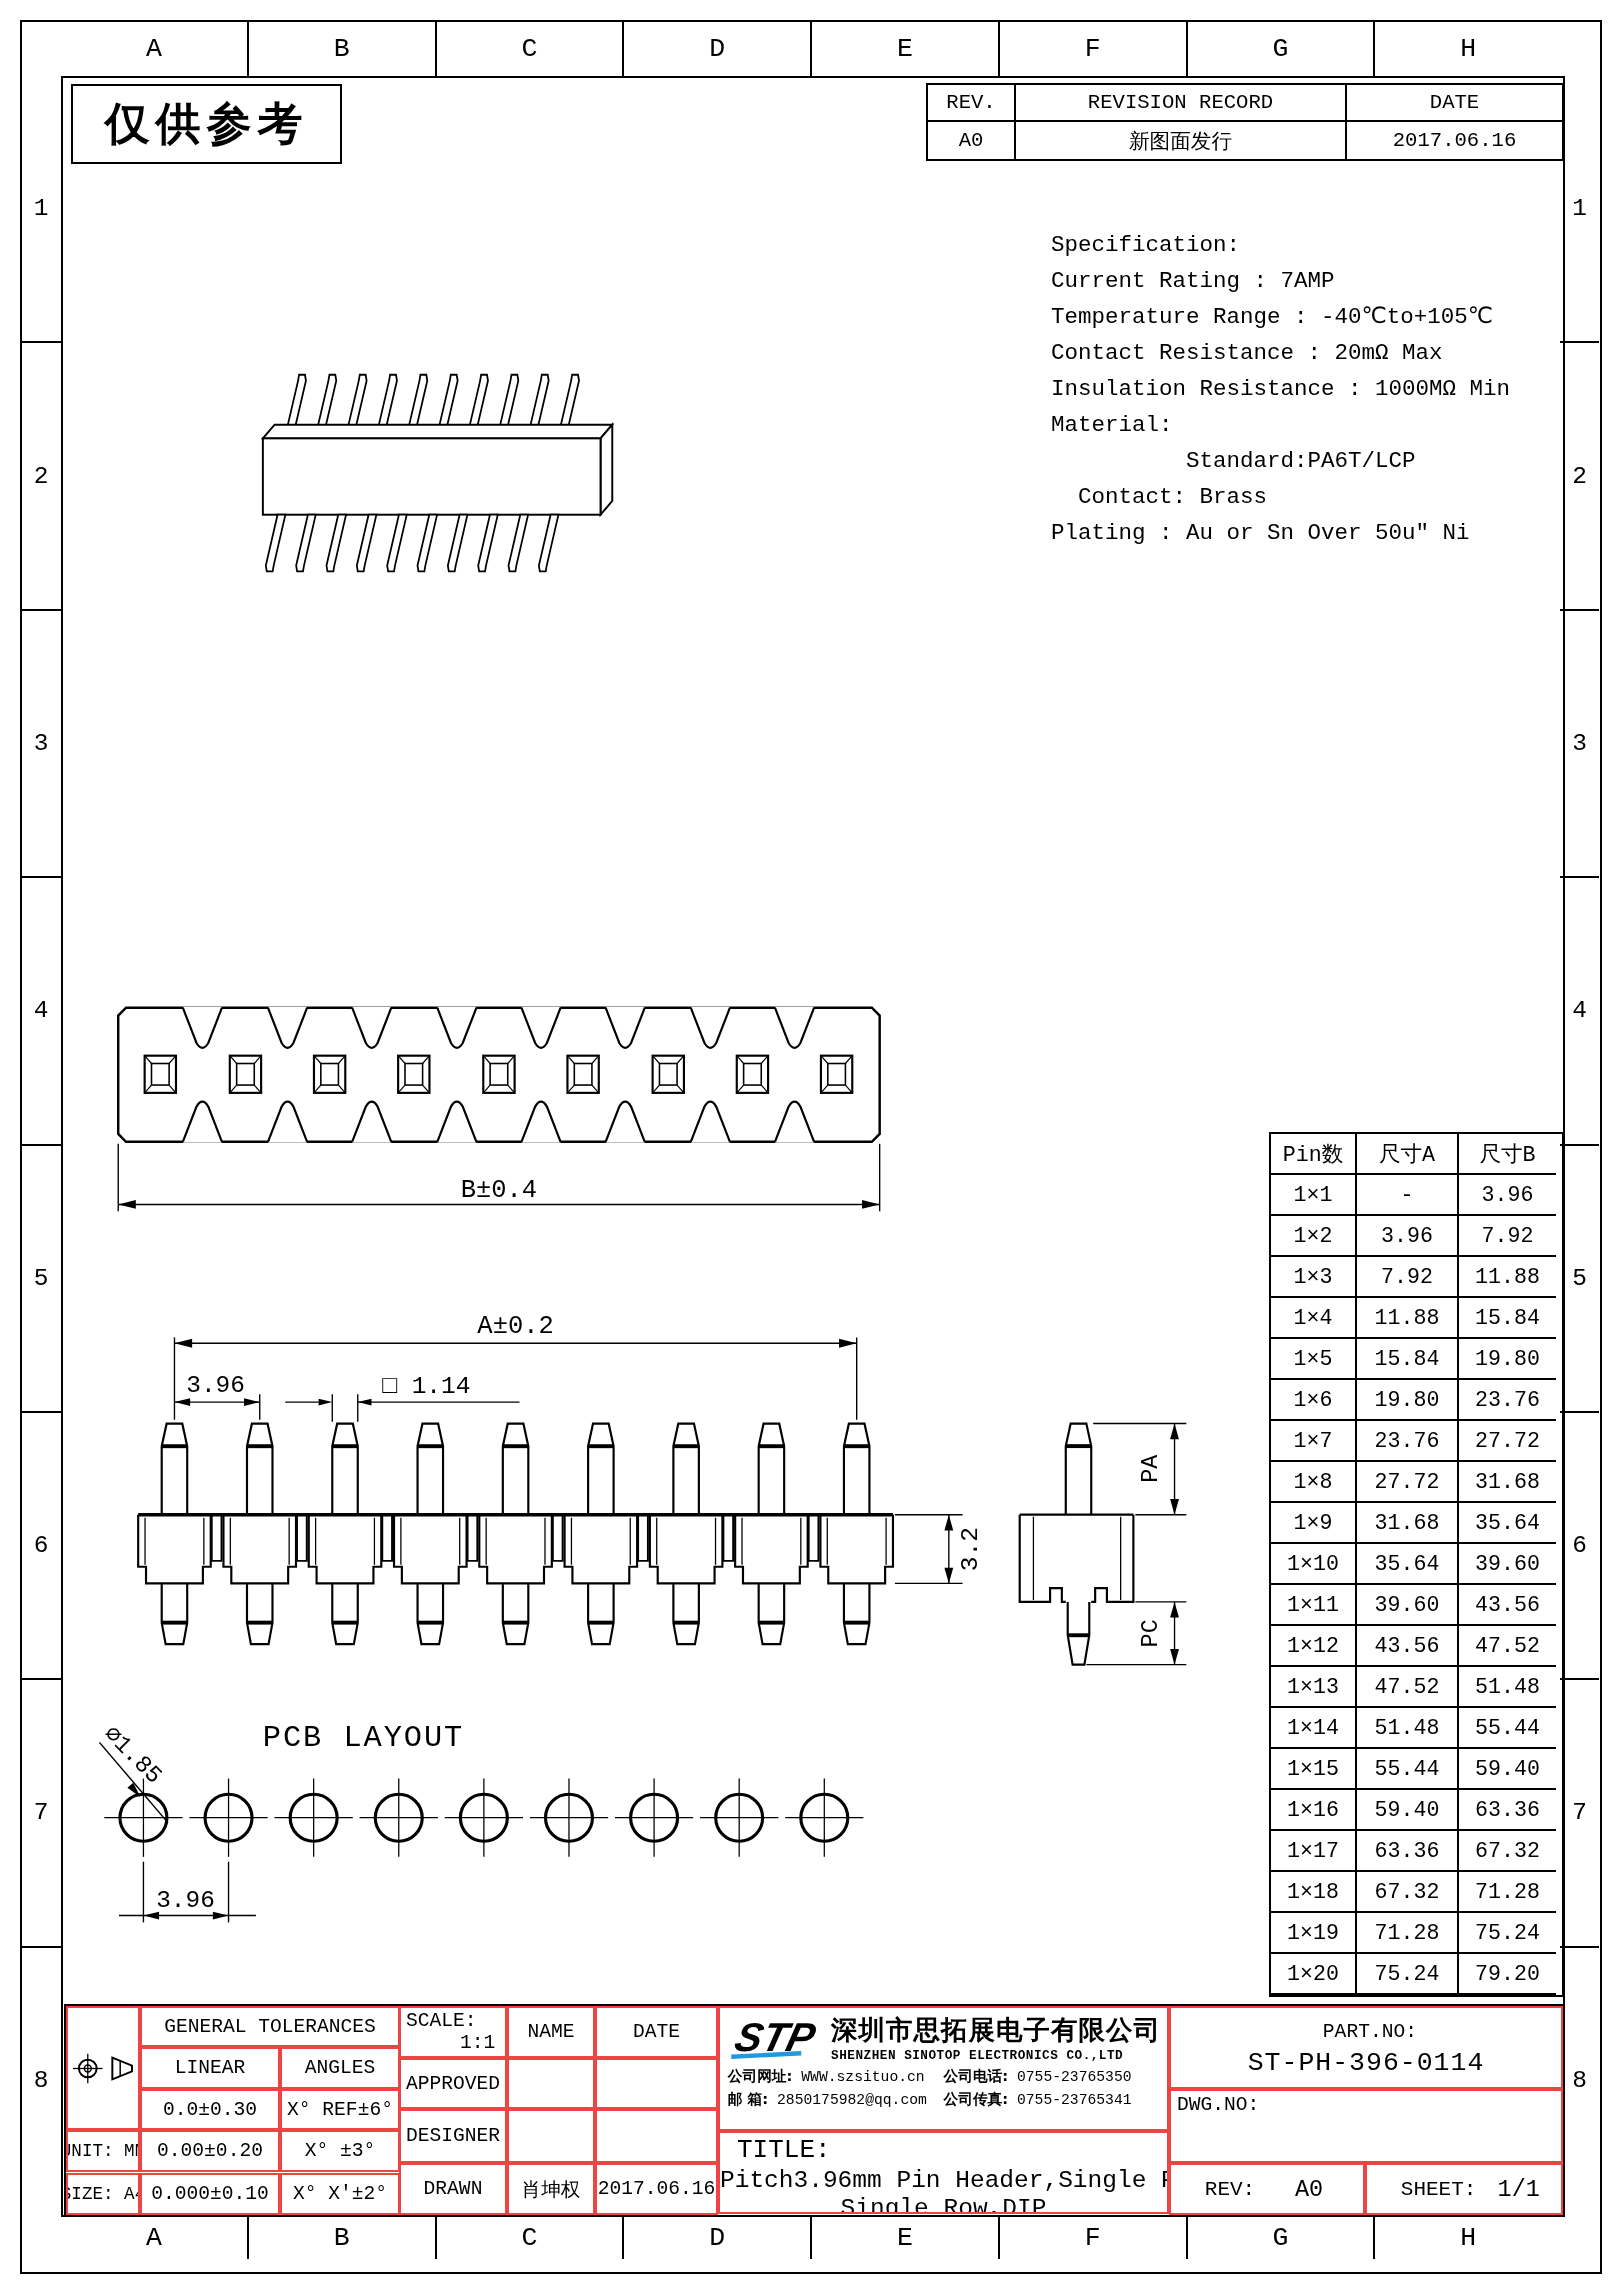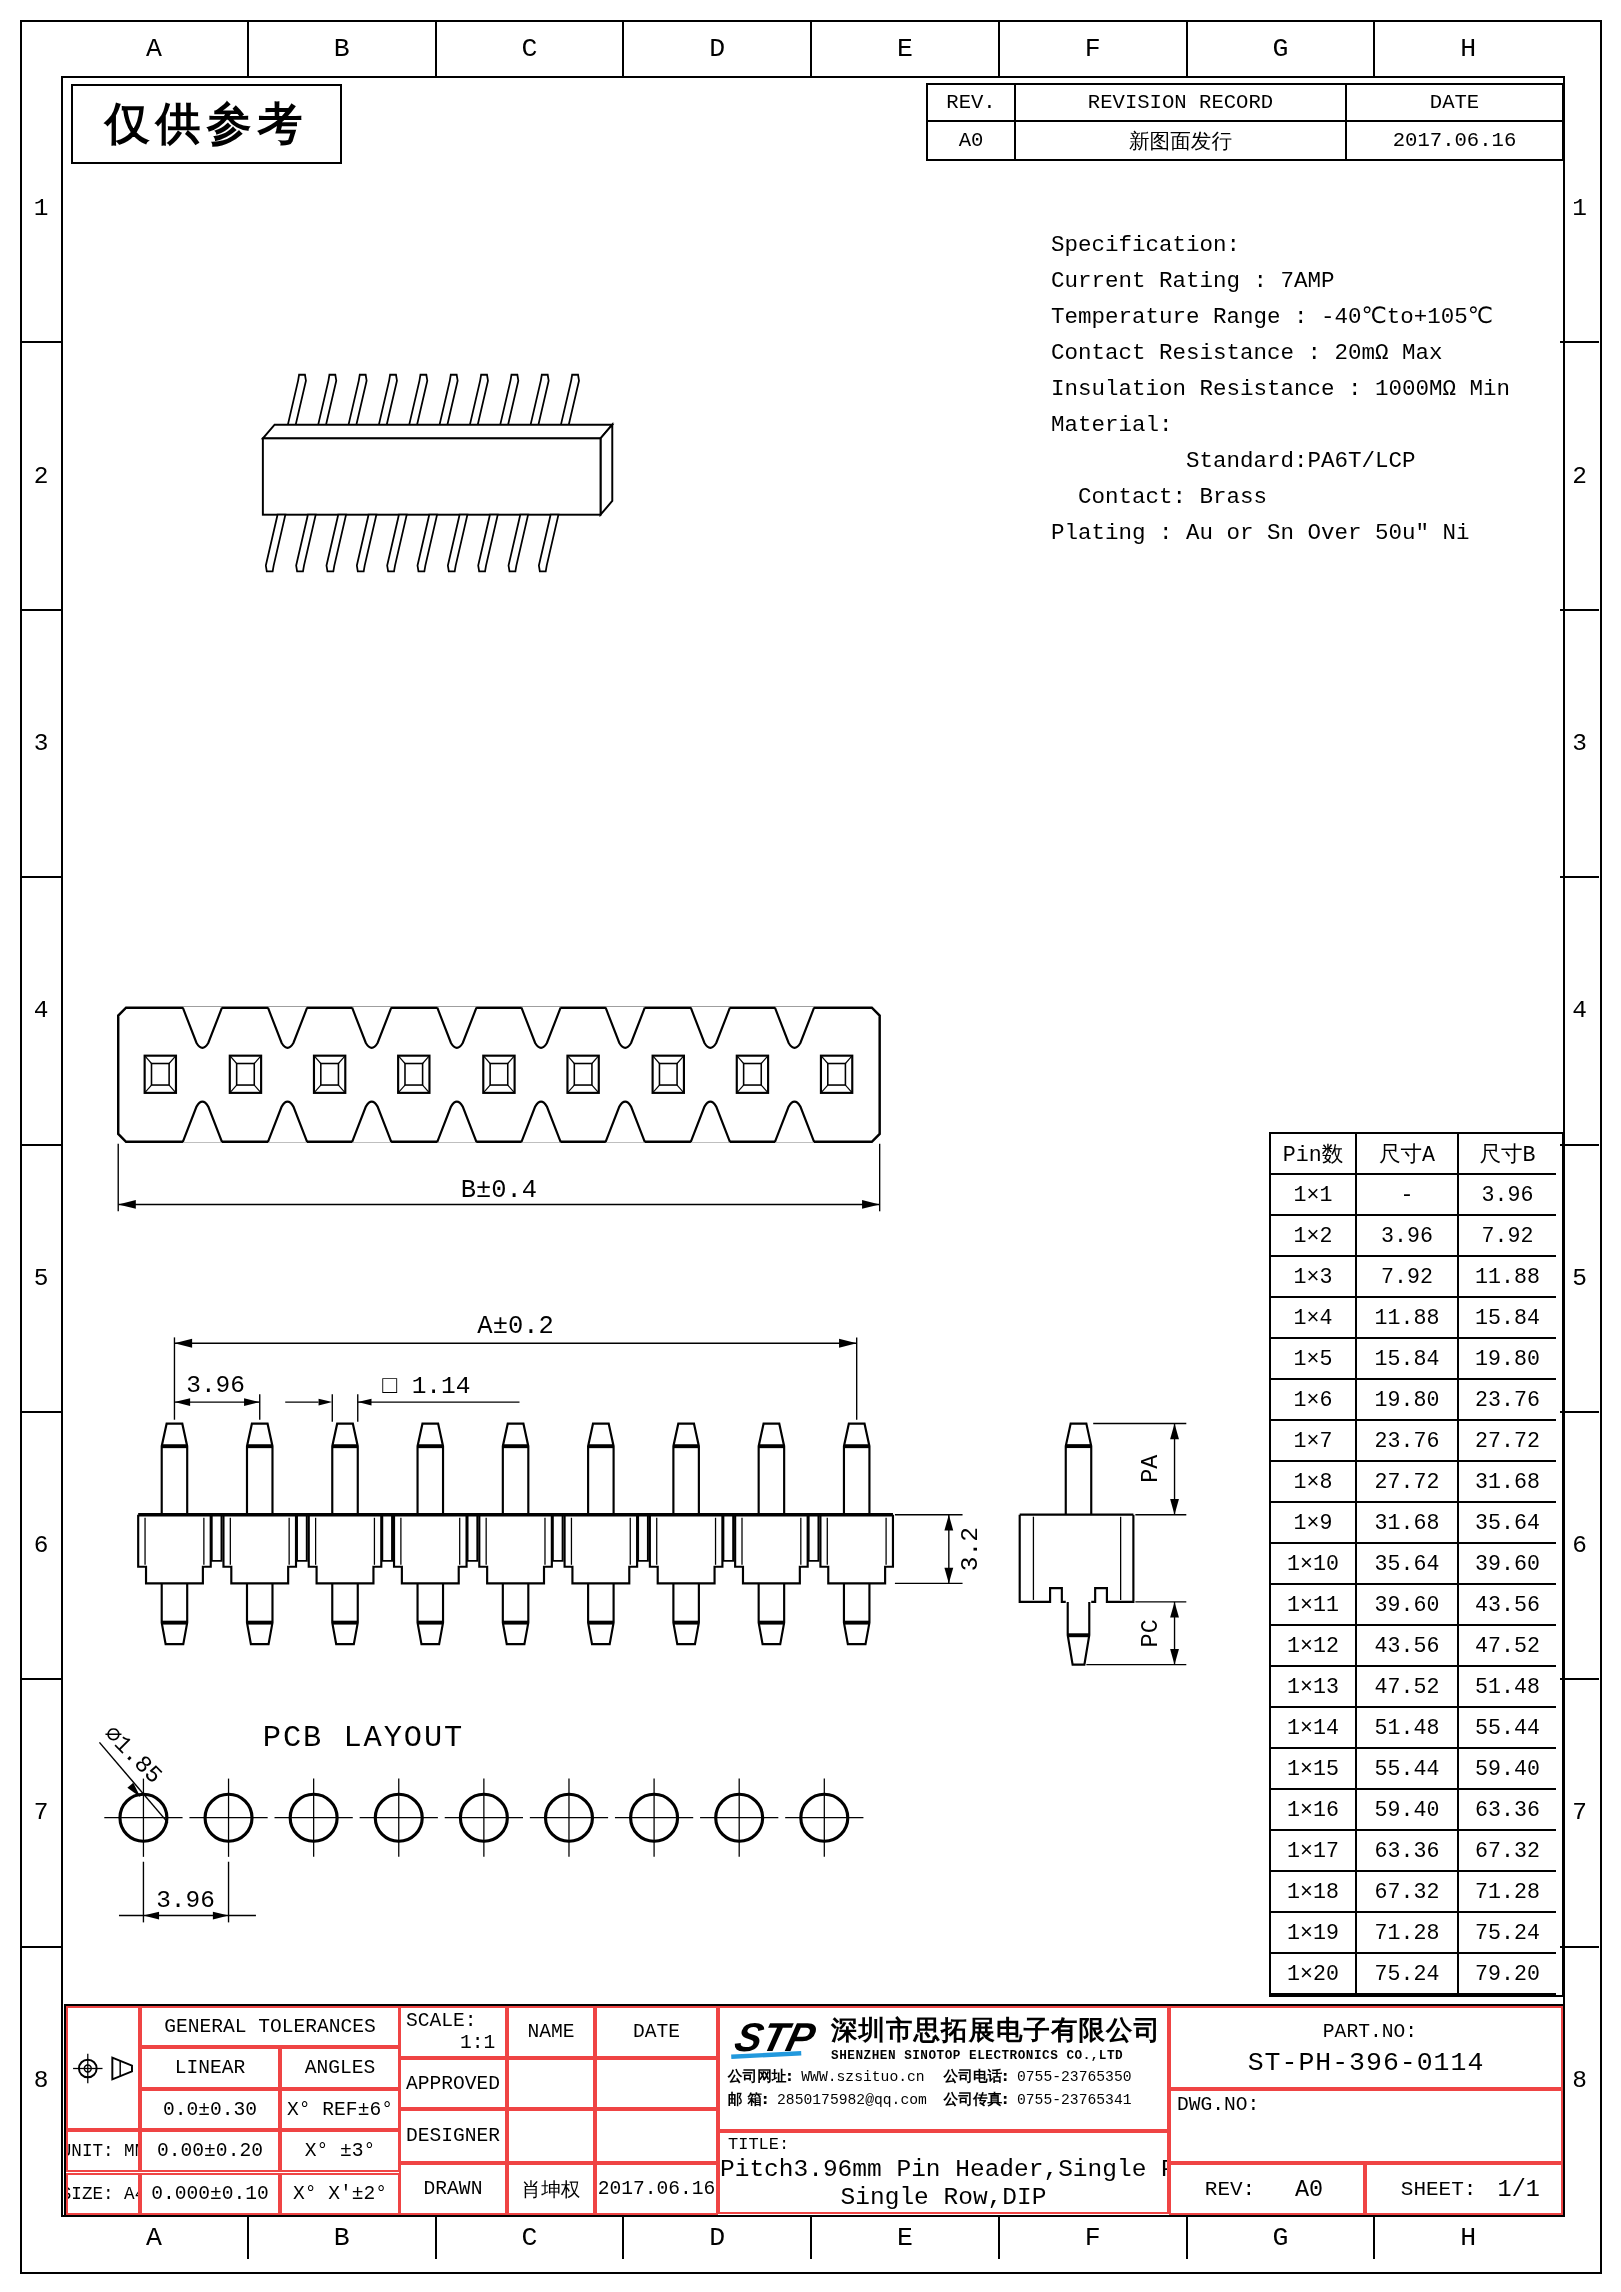--- a/index.html
+++ b/index.html
@@ -49,21 +49,21 @@
   .tb.tl{align-items:flex-start;justify-content:flex-start;padding:2.9px 5.9px;}
   .small{font-size:17.6px;}
   #c-company{flex-direction:column;align-items:stretch;justify-content:flex-start;}
   .co-head{display:flex;align-items:center;padding:3.9px 5.9px 0 5.9px;}
   .co-names{margin-left:9px;}
   .co-cn{font-size:26.5px;font-weight:bold;font-family:"DejaVu Sans","Liberation Sans",sans-serif;letter-spacing:1px;}
   .co-en{font-size:12.7px;font-weight:bold;letter-spacing:0.5px;}
   .co-contacts{display:grid;grid-template-columns:1fr 1fr;padding:2px 7.8px;font-size:14.7px;line-height:22px;}
   .co-contacts b{font-family:"DejaVu Sans","Liberation Sans",sans-serif;}
   #c-title{flex-direction:column;align-items:stretch;justify-content:flex-start;}
-  .title-label{font-size:17px;padding:2px 0;margin-left:8px;}
+  .title-label{font-size:26px;padding:2px 17px;}
   .title-line{text-align:center;font-size:24.5px;line-height:28px;}
   .kv{display:flex;width:100%;height:100%;align-items:center;}
   .kv .k{font-size:21px;padding-left:7.8px;margin-left:26px;}
   .kv .v{flex:1;text-align:center;font-size:23.5px;}
   #c-partno{flex-direction:column;align-items:center;}
   #c-partno .k{font-size:19.6px;padding:3.9px 0 0 7.8px;}
   #c-partno .v{text-align:center;font-size:26.5px;letter-spacing:1px;margin-top:5.9px;}
   svg text{font-family:"Liberation Mono","DejaVu Sans Mono","DejaVu Sans",monospace;fill:#000;}
 </style>
 </head>

